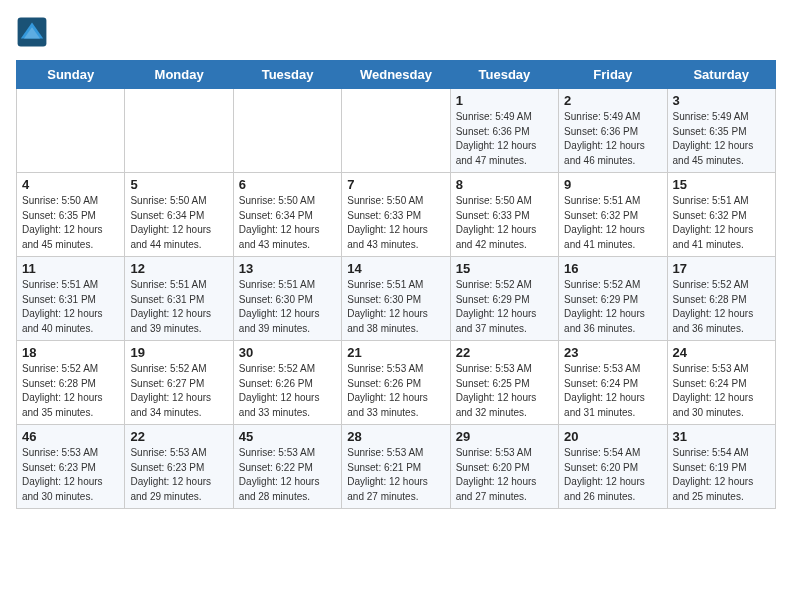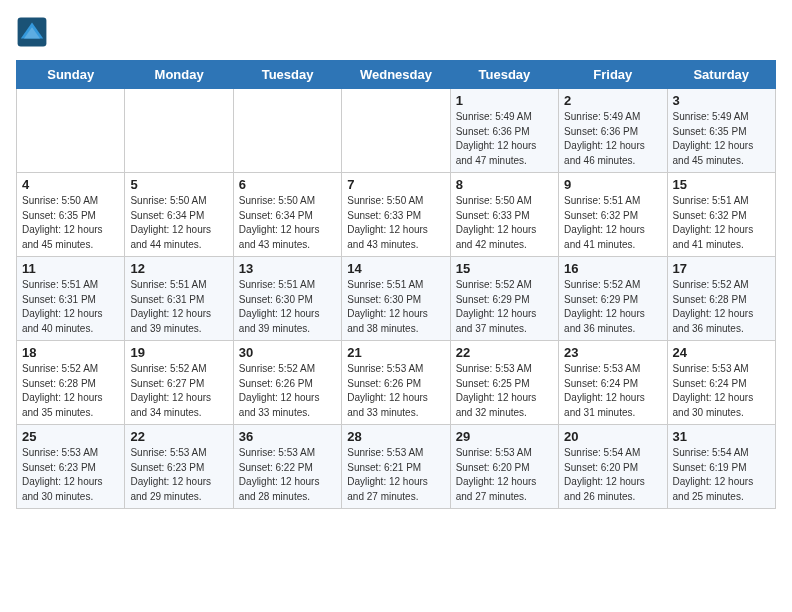--- a/index.html
+++ b/index.html
@@ -299,35 +299,35 @@
         <td>
           <span class="day-number">24</span>
           <div class="day-info" style="white-space: pre-line;">Sunrise: 5:53 AM
 Sunset: 6:24 PM
 Daylight: 12 hours
 and 30 minutes.</div>
         </td>
       </tr>
       <tr>
         <td>
-          <span class="day-number">25</span>
+          <span class="day-number">46</span>
           <div class="day-info" style="white-space: pre-line;">Sunrise: 5:53 AM
 Sunset: 6:23 PM
 Daylight: 12 hours
 and 30 minutes.</div>
         </td>
         <td>
           <span class="day-number">22</span>
           <div class="day-info" style="white-space: pre-line;">Sunrise: 5:53 AM
 Sunset: 6:23 PM
 Daylight: 12 hours
 and 29 minutes.</div>
         </td>
         <td>
-          <span class="day-number">36</span>
+          <span class="day-number">45</span>
           <div class="day-info" style="white-space: pre-line;">Sunrise: 5:53 AM
 Sunset: 6:22 PM
 Daylight: 12 hours
 and 28 minutes.</div>
         </td>
         <td>
           <span class="day-number">28</span>
           <div class="day-info" style="white-space: pre-line;">Sunrise: 5:53 AM
 Sunset: 6:21 PM
 Daylight: 12 hours

